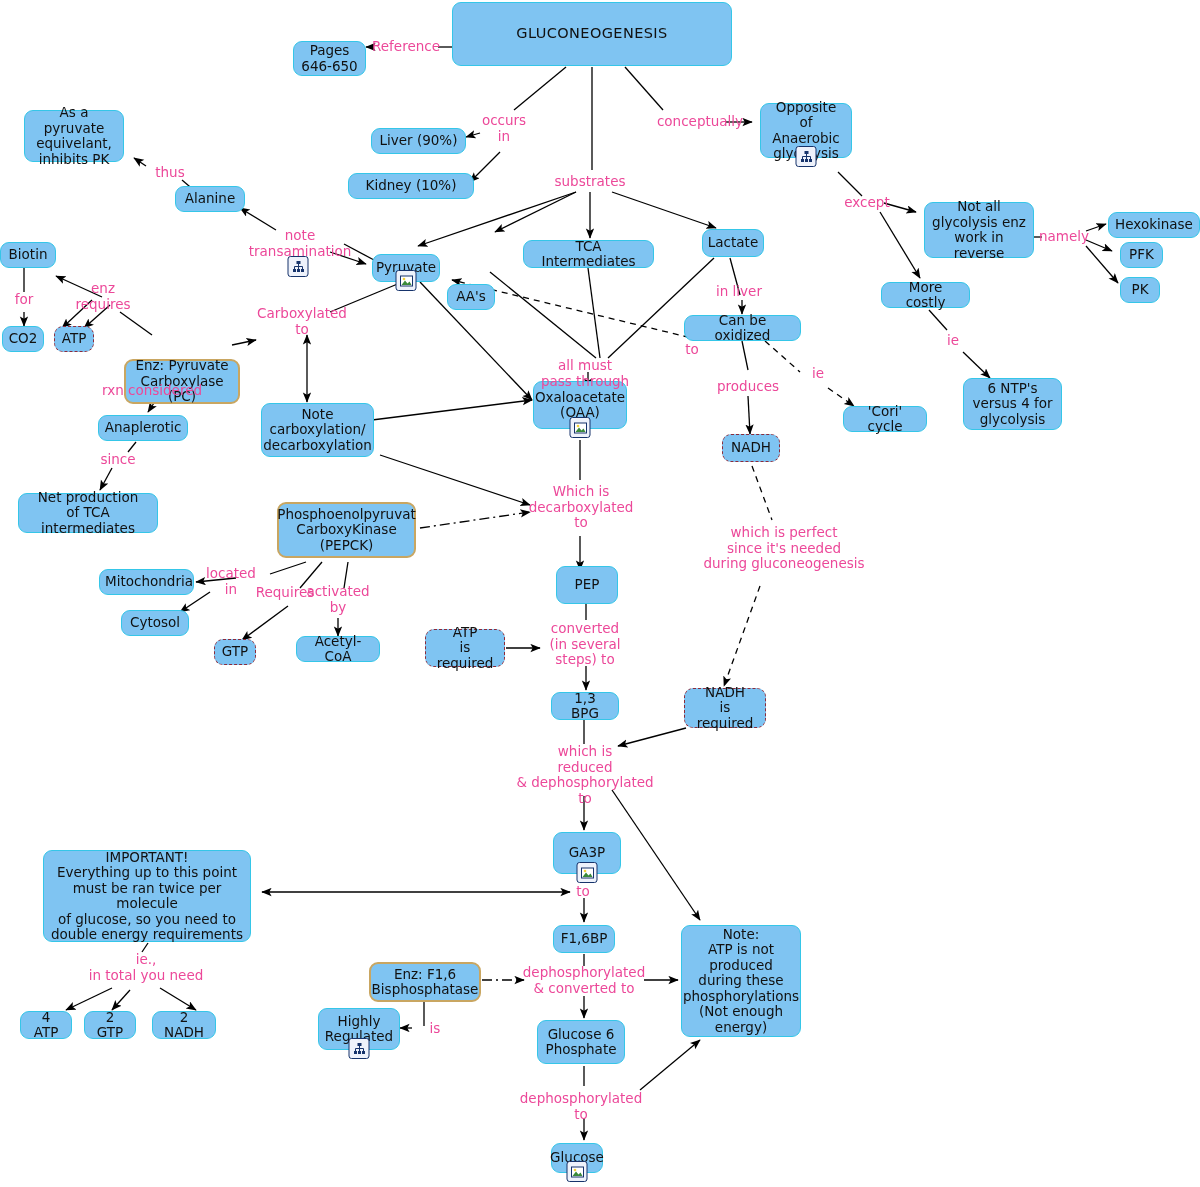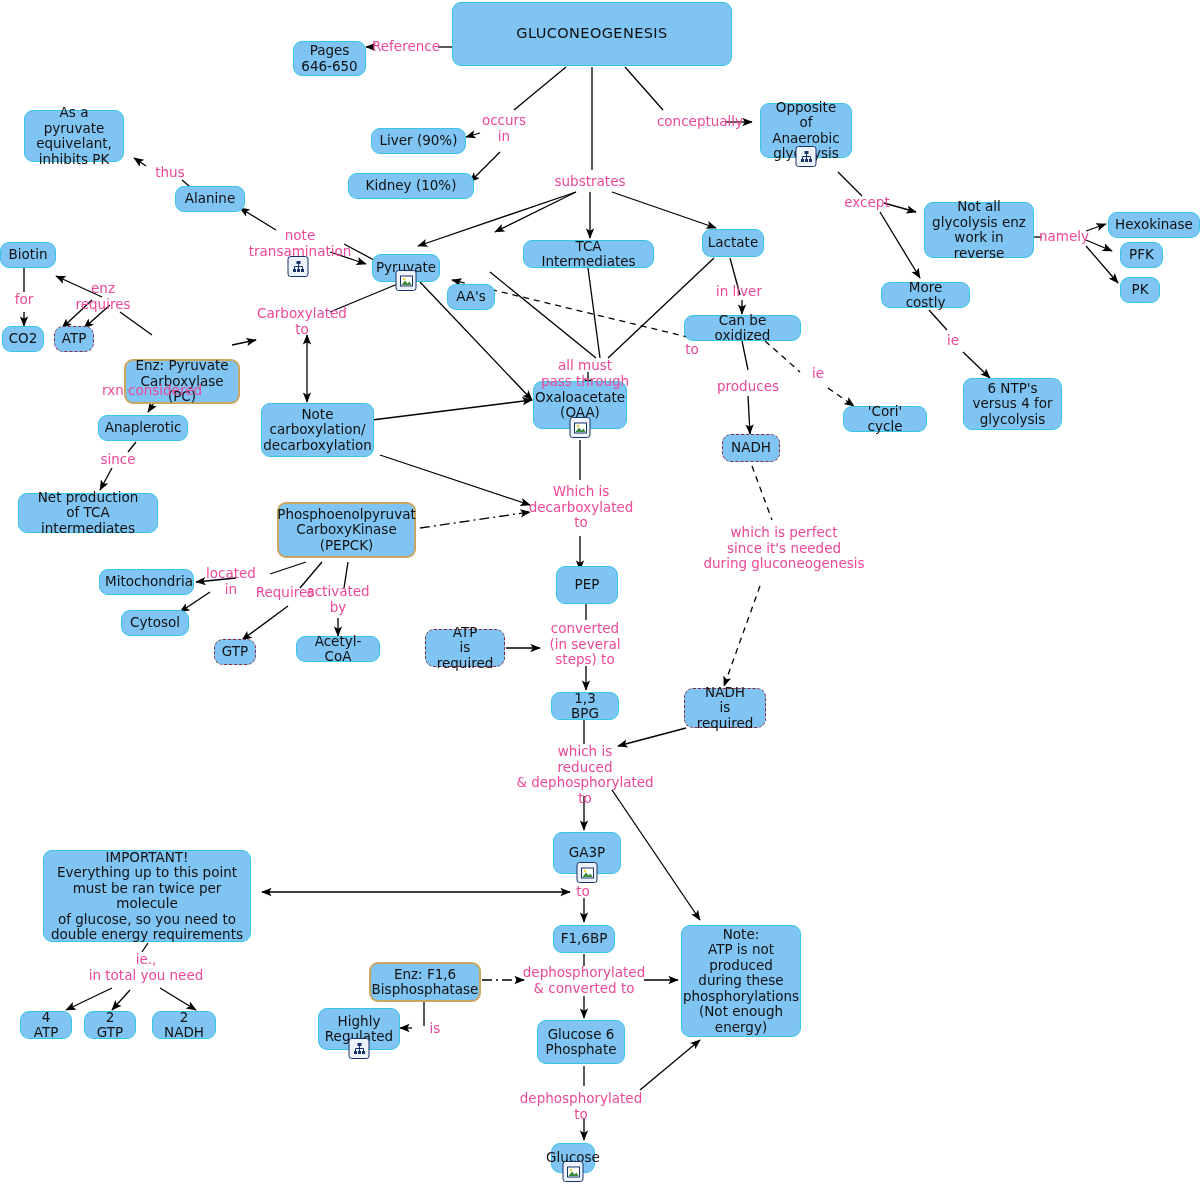--- a/index.html
+++ b/index.html
@@ -459,21 +459,21 @@
 phosphorylations
 (Not enough
 energy)</span>
   </div>
 
   <div class="node" style="left:537px;top:1020px;width:88px;height:44px;">
     <span>Glucose 6
 Phosphate</span>
   </div>
 
-  <div class="node" style="left:551px;top:1143px;width:44px;height:30px;">
+  <div class="node" style="left:551px;top:1143px;width:52px;height:30px;">
     <span>Glucose</span>
     <span class="badge">
       <svg width="14" height="14" viewBox="0 0 14 14">
           <rect x="1" y="2" width="12" height="10" fill="#fff" stroke="#16336b" stroke-width="1"></rect>
           <circle cx="4.5" cy="5" r="1.3" fill="#f2d13a"></circle>
           <path d="M2,11 L5.5,6.5 L8,9.5 L10,7.5 L12,11 Z" fill="#3a8a3a"></path>
         </svg>
     </span>
   </div>
 

